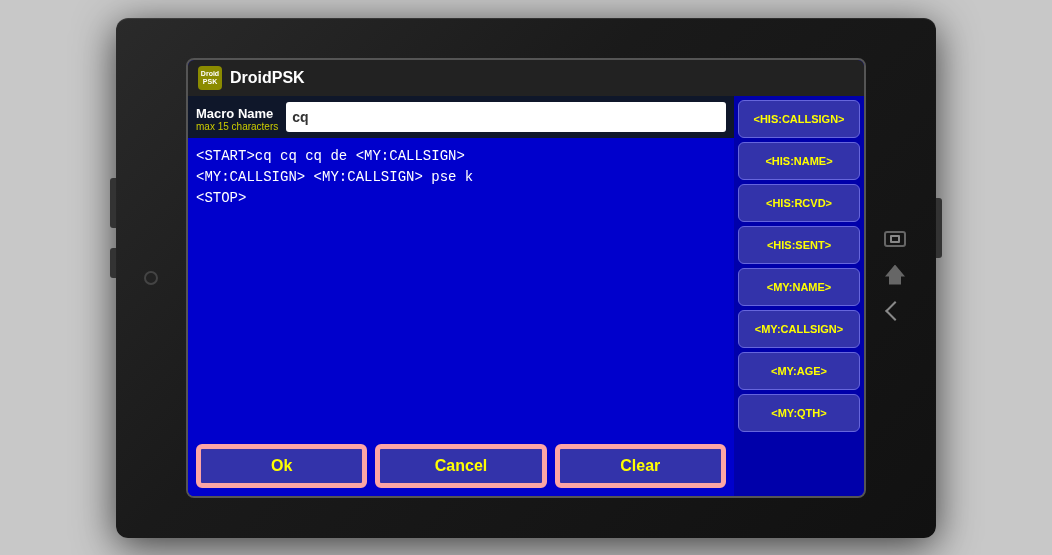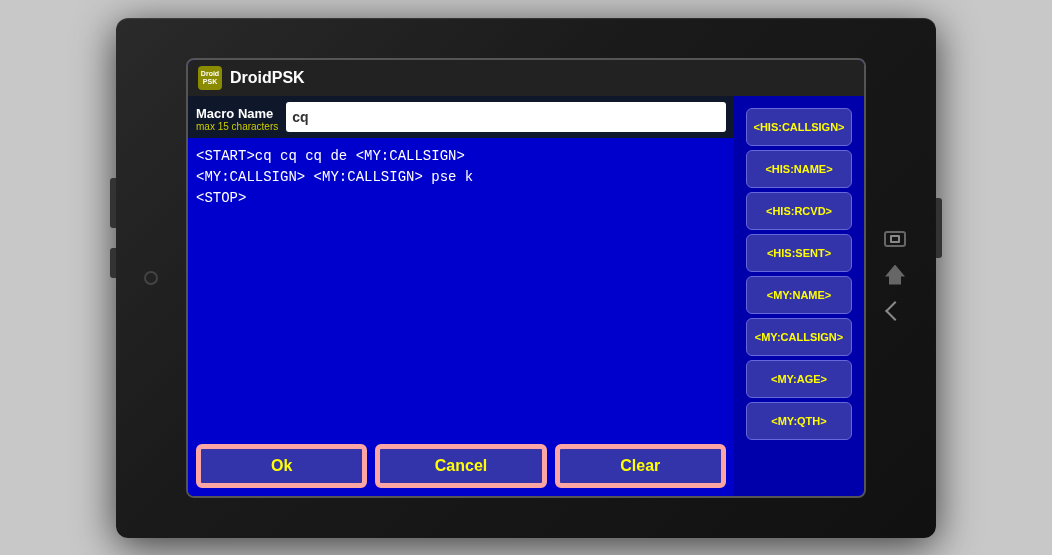--- a/index.html
+++ b/index.html
@@ -226,21 +226,21 @@
       cursor: pointer;
     }
 
     
     .right-panel {
       width: 130px;
       background: #0000aa;
       display: flex;
       flex-direction: column;
       gap: 4px;
-      padding: 12px;
+      padding: 4px;
       overflow-y: auto;
     }
     .macro-btn {
       height: 38px;
       background: #3333aa;
       border: 1px solid #6666dd;
       border-radius: 6px;
       color: #ffff00;
       font-size: 11px;
       font-weight: bold;

